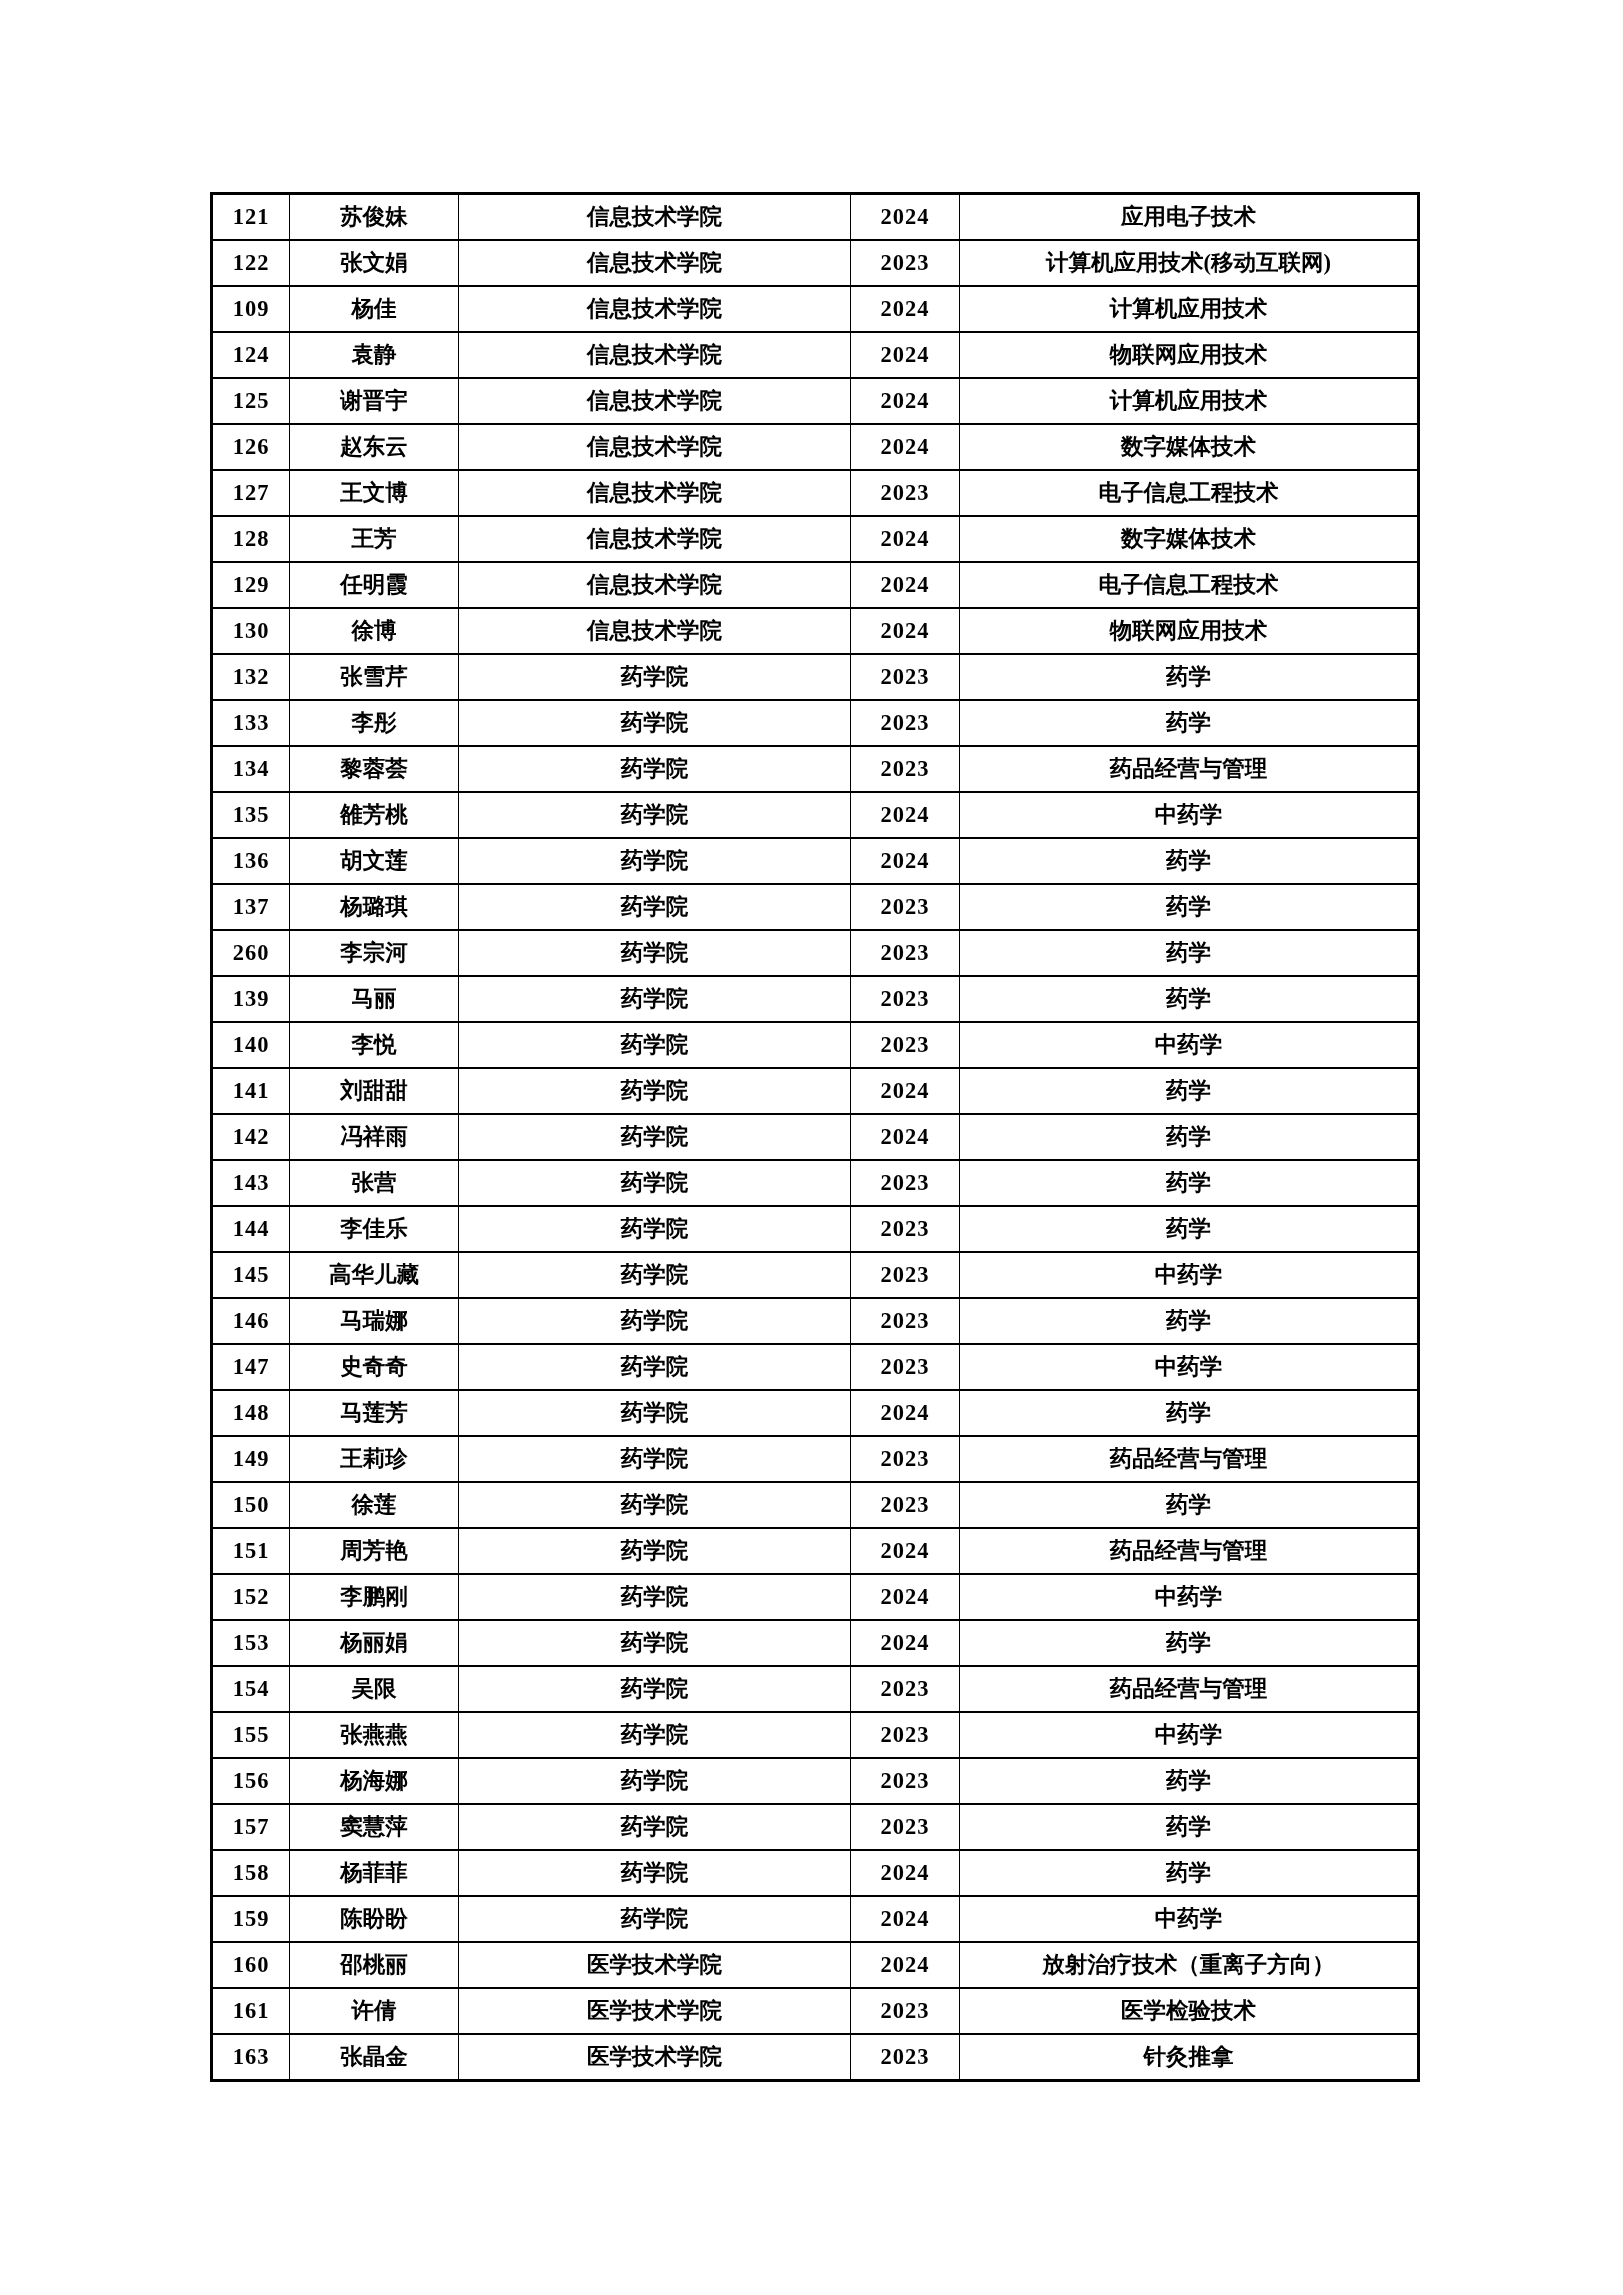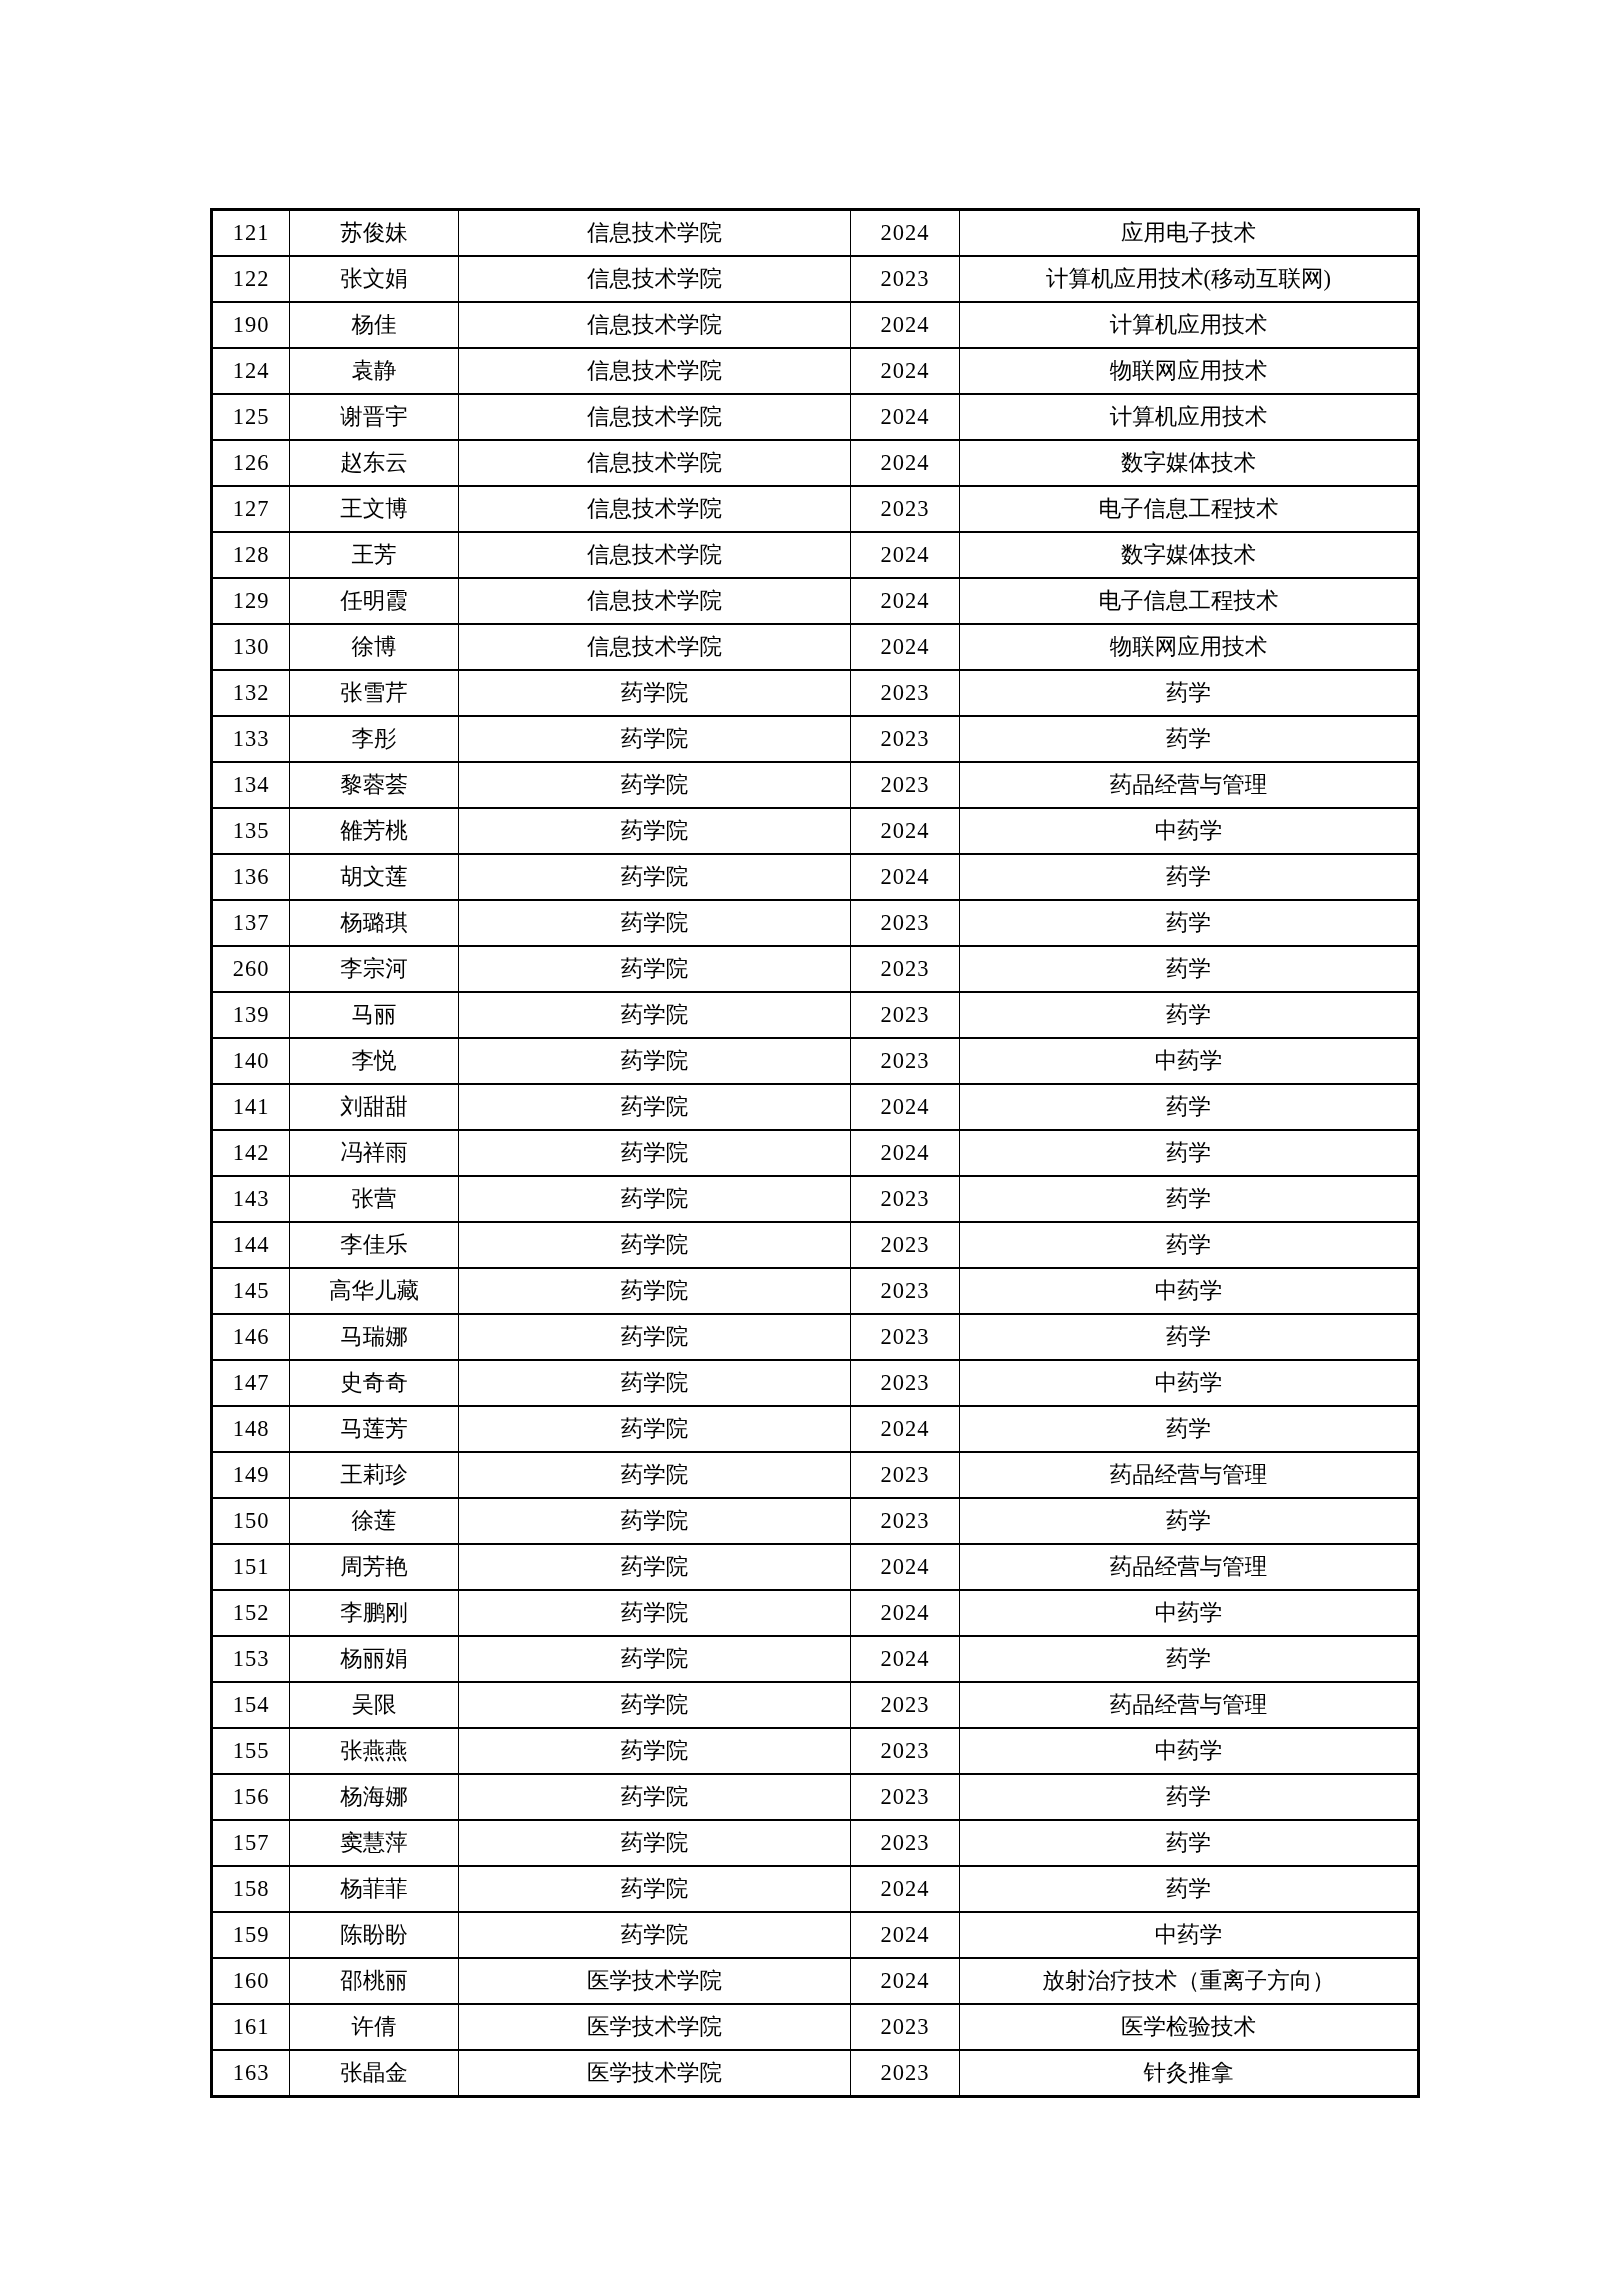--- a/index.html
+++ b/index.html
@@ -11,25 +11,26 @@
     position: relative;
     width: 1623px;
     height: 2295px;
     background: #ffffff;
     color: #000000;
     font-family: "Liberation Serif", "DejaVu Serif", serif;
   }
   table.roster {
     position: absolute;
     left: 210px;
-    top: 208px;
+    top: 192px;
     width: 1207px;
     border-collapse: collapse;
     table-layout: fixed;
     border: 3.1px solid #000000;
+    font-weight: bold;
   }
   table.roster td {
     border-left: 1.5px solid #000000;
     border-right: 1.5px solid #000000;
     border-top: 2.6px solid #000000;
     border-bottom: 2.6px solid #000000;
     height: 44px;
     padding: 0 3.1px;
     text-align: center;
     vertical-align: middle;
@@ -66,21 +67,21 @@
           <td class="col-major">应用电子技术</td>
         </tr>
         <tr>
           <td class="col-no">122</td>
           <td class="col-name">张文娟</td>
           <td class="col-college">信息技术学院</td>
           <td class="col-year">2023</td>
           <td class="col-major">计算机应用技术(移动互联网)</td>
         </tr>
         <tr>
-          <td class="col-no">190</td>
+          <td class="col-no">109</td>
           <td class="col-name">杨佳</td>
           <td class="col-college">信息技术学院</td>
           <td class="col-year">2024</td>
           <td class="col-major">计算机应用技术</td>
         </tr>
         <tr>
           <td class="col-no">124</td>
           <td class="col-name">袁静</td>
           <td class="col-college">信息技术学院</td>
           <td class="col-year">2024</td>

